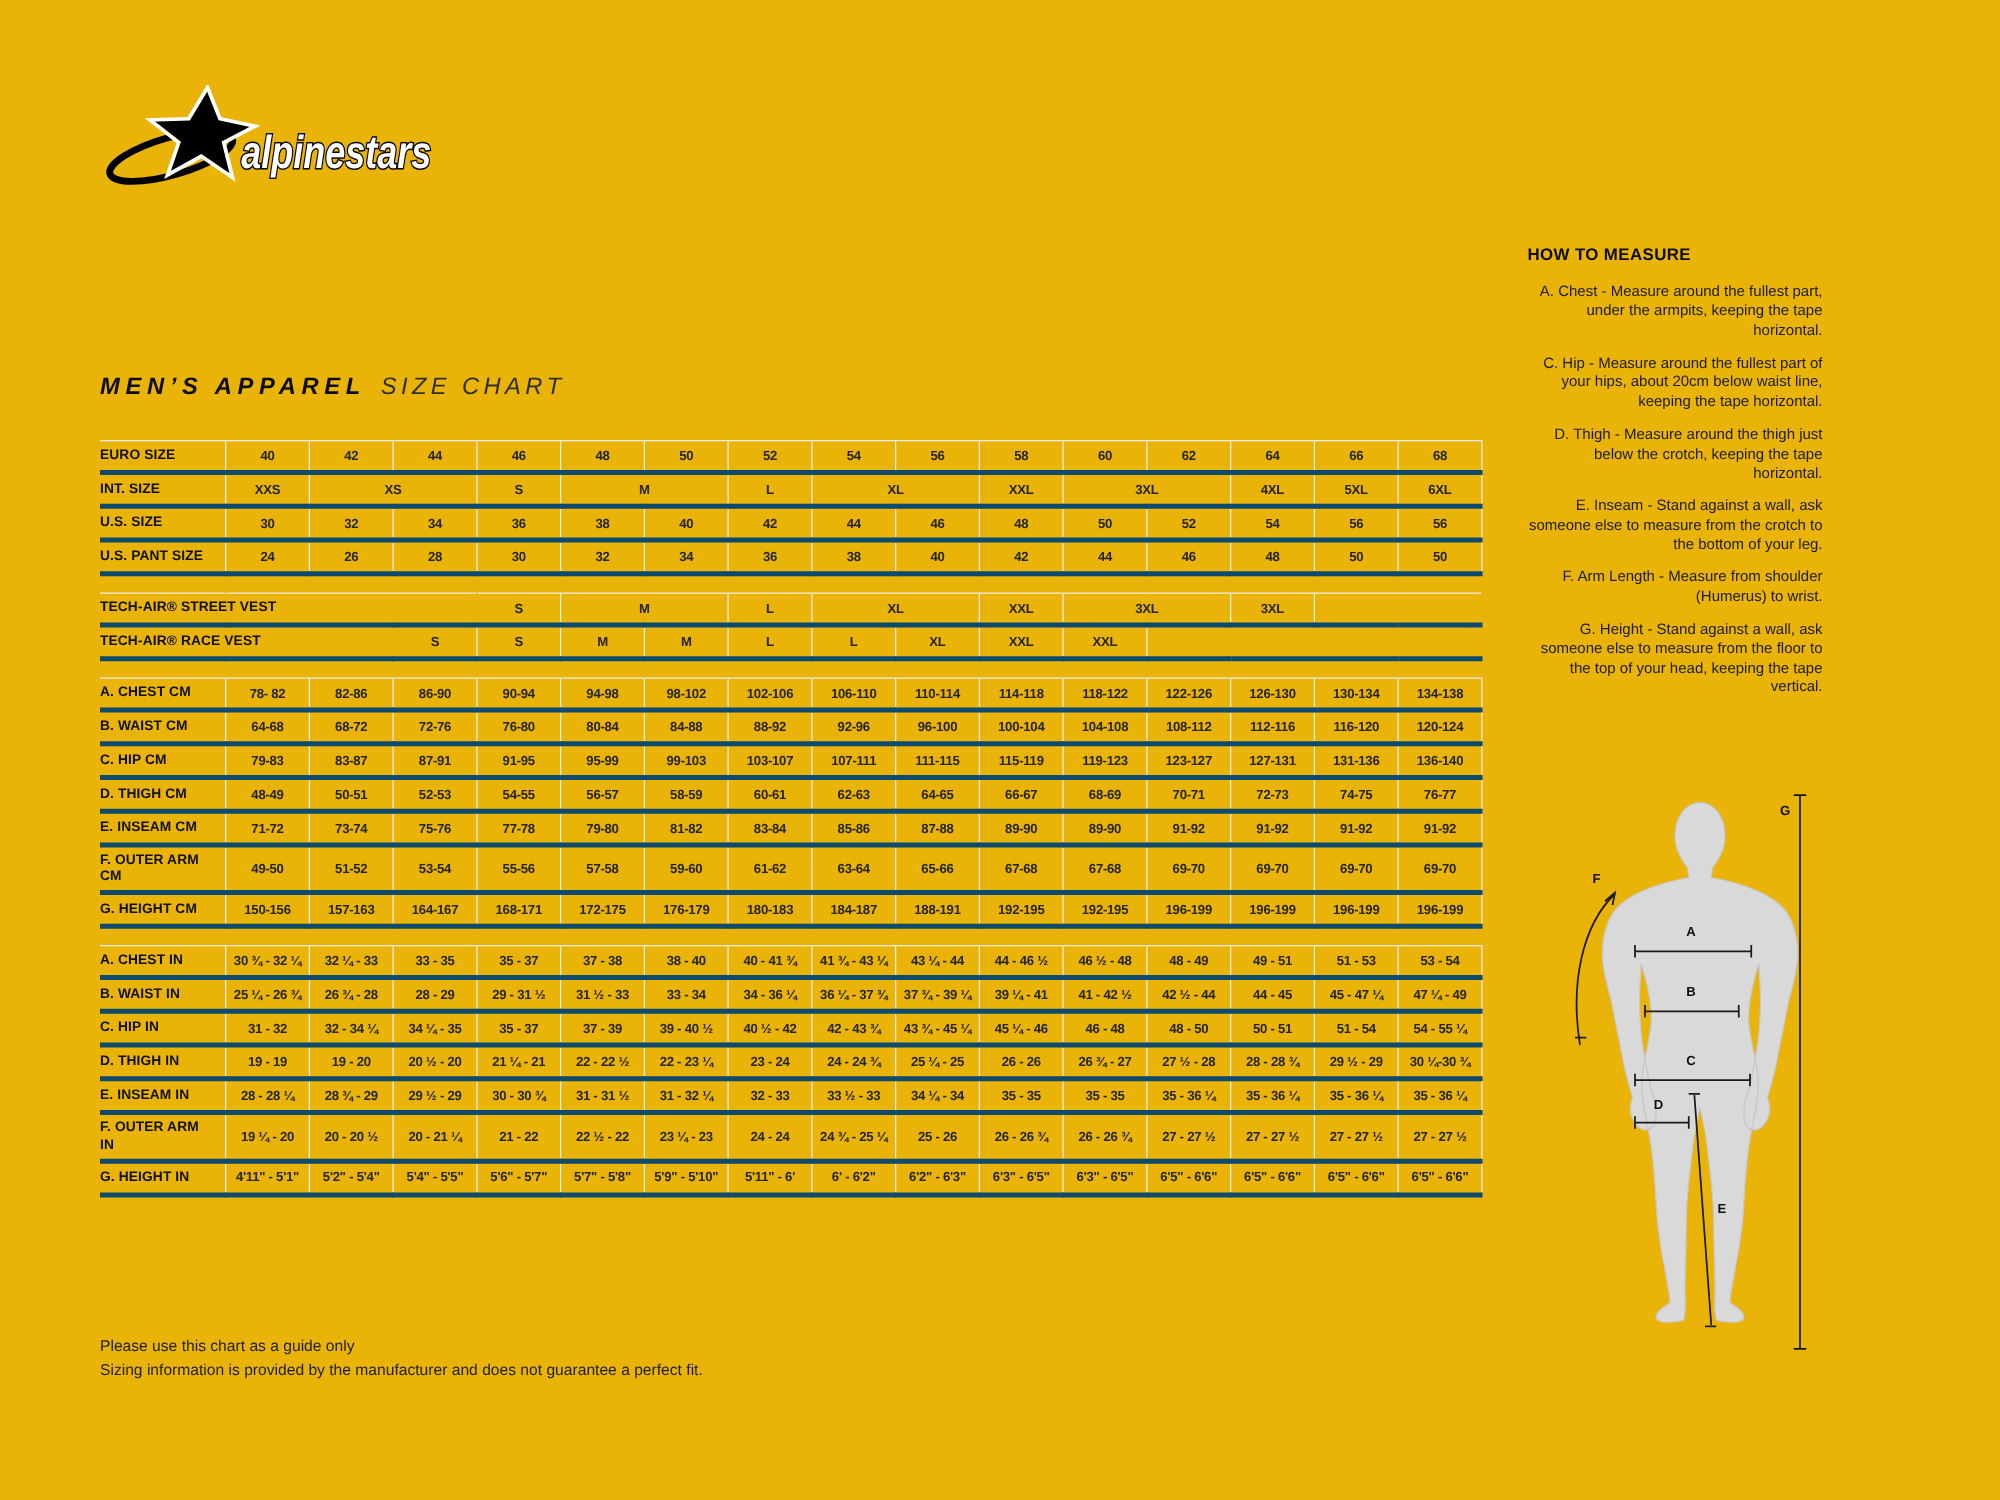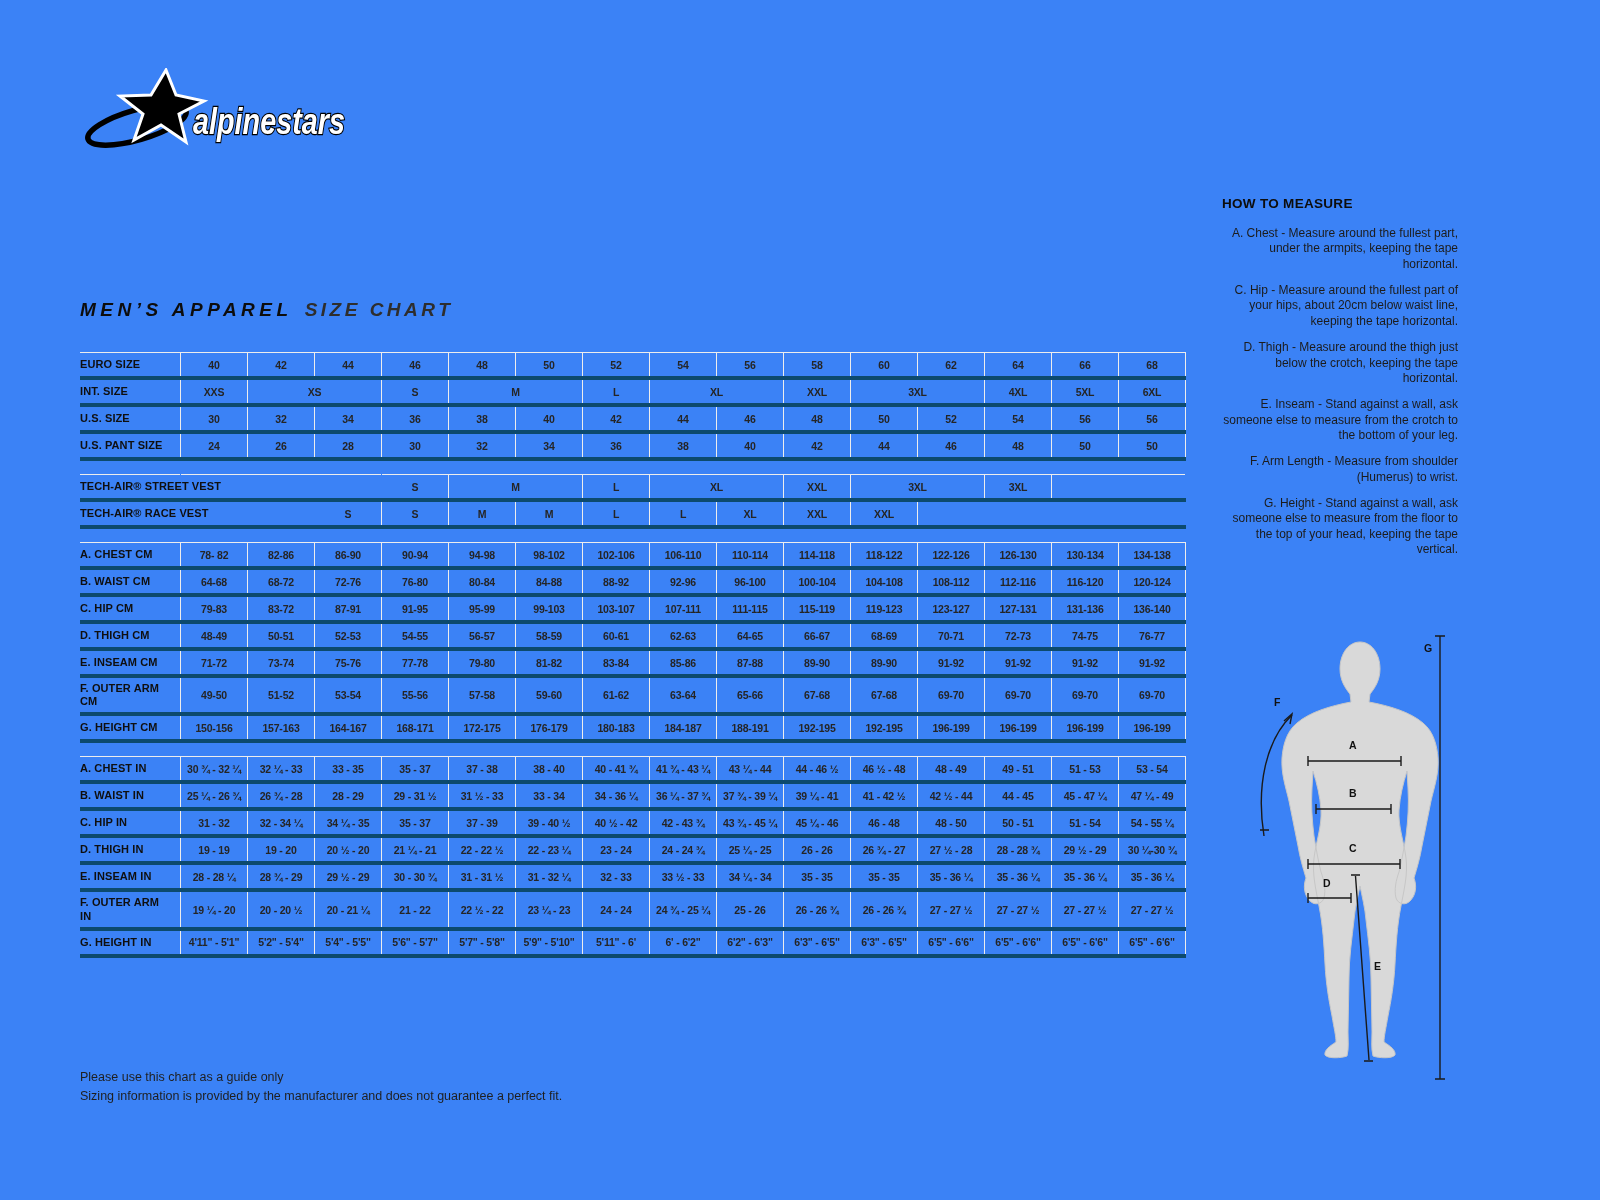--- a/index.html
+++ b/index.html
@@ -1,21 +1,21 @@
 <!DOCTYPE html>
 <html><head>
 <meta charset="utf-8">
 <style>
   html,body{margin:0;padding:0;background:#ffffff;}
-  .page{position:relative;width:1600px;height:1200px;background:#3b82f6;overflow:hidden;
+  .page{position:relative;width:1600px;height:1200px;background:#eab308;overflow:hidden;
         font-family:"Liberation Sans",sans-serif;color:#111;}
   .logo{position:absolute;left:80px;top:68px;width:272px;height:90px;}
   .title{position:absolute;left:80px;top:299px;font-style:italic;font-size:19px;white-space:nowrap;}
   .title .primary{font-weight:bold;letter-spacing:4.5px;color:#0d0d0d;}
-  .title .secondary{font-weight:bold;letter-spacing:3.5px;color:#2e2e2e;margin-left:12px;}
+  .title .secondary{font-weight:normal;letter-spacing:3.5px;color:#2e2e2e;margin-left:12px;}
   table.size{position:absolute;left:80px;top:352px;width:1090px;border-collapse:collapse;table-layout:fixed;}
   table.size tr{border-top:1px solid #ededed;border-bottom:4px solid #0c4a6e;}
   table.size th{width:100px;text-align:left;vertical-align:middle;font-size:11px;font-weight:bold;
         color:#0f0f0f;white-space:pre;line-height:1.2;padding:4px 0;letter-spacing:0.1px;}
   table.size td{width:66px;text-align:center;vertical-align:middle;font-size:10.5px;font-weight:bold;
         color:#252525;padding:5.5px 0;border-left:1px solid #ededed;border-right:1px solid #ededed;
         letter-spacing:-0.2px;white-space:nowrap;}
   table.size td.blank{border-left-color:transparent;border-right-color:transparent;}
   table.size tr.gap, table.size tr.gap td{border:none;}
   table.size tr.gap td{height:13px;padding:0;}
@@ -176,21 +176,21 @@
           <td>100-104</td>
           <td>104-108</td>
           <td>108-112</td>
           <td>112-116</td>
           <td>116-120</td>
           <td>120-124</td>
         </tr>
         <tr>
           <th>C. HIP CM</th>
           <td>79-83</td>
-          <td>83-72</td>
+          <td>83-87</td>
           <td>87-91</td>
           <td>91-95</td>
           <td>95-99</td>
           <td>99-103</td>
           <td>103-107</td>
           <td>107-111</td>
           <td>111-115</td>
           <td>115-119</td>
           <td>119-123</td>
           <td>123-127</td>

